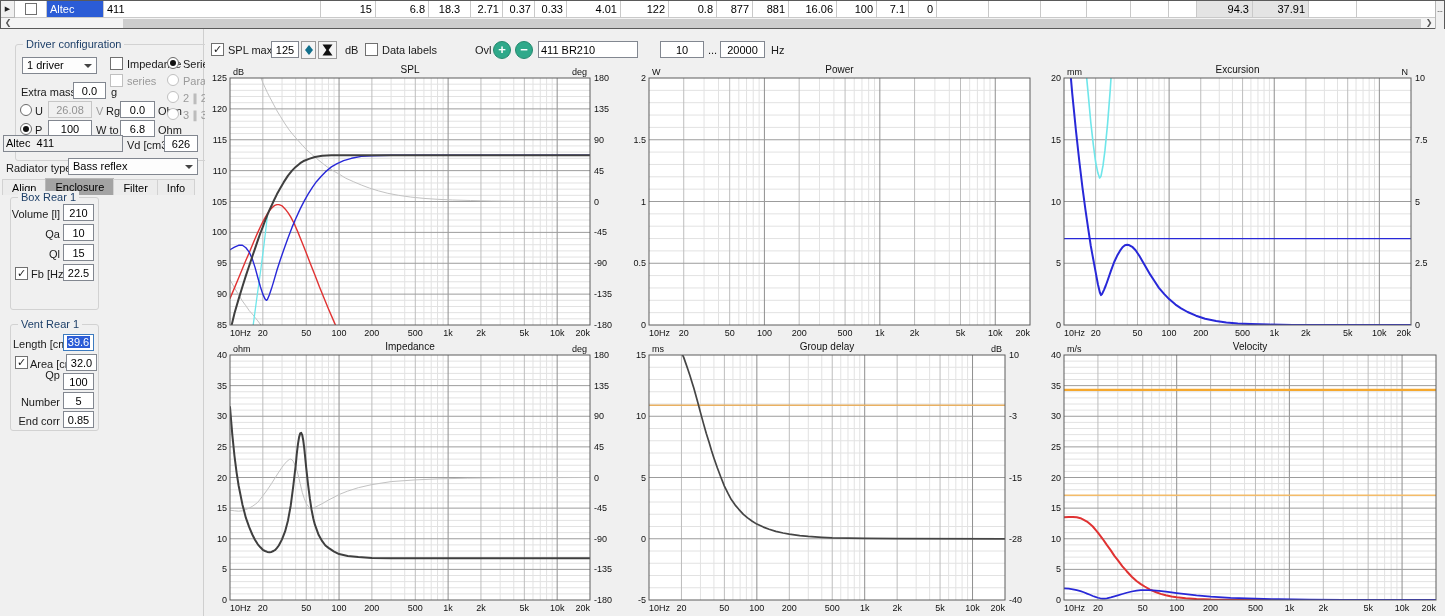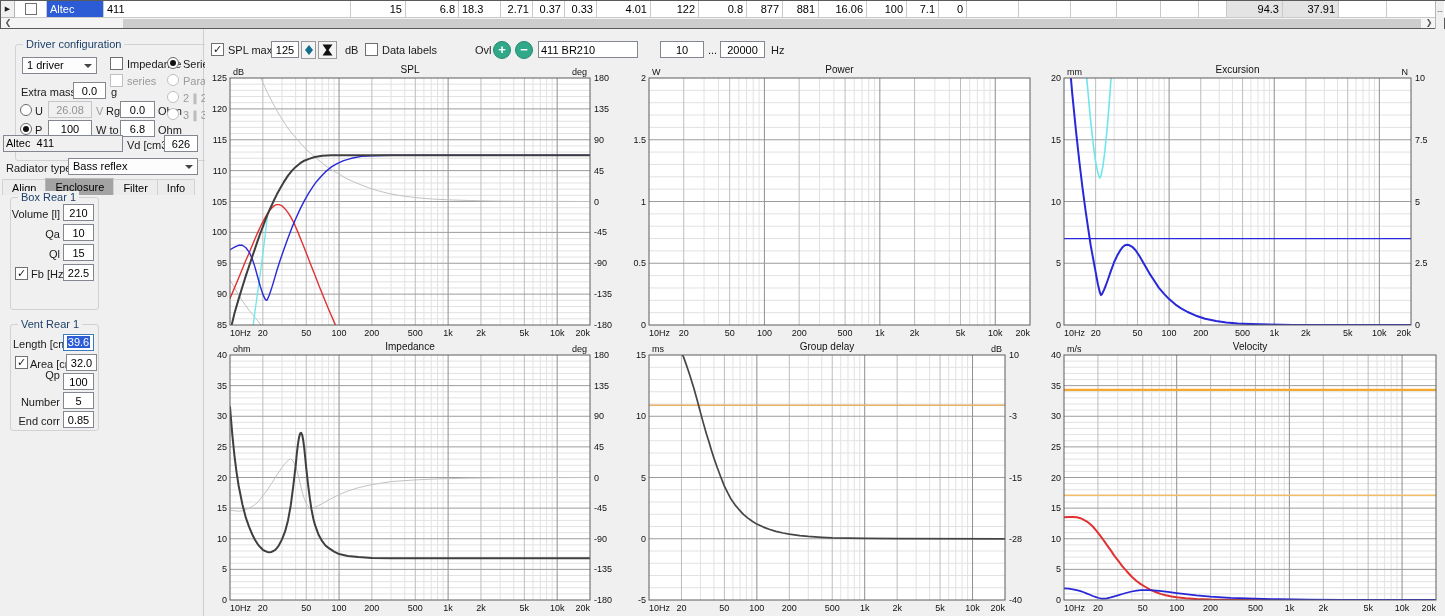--- a/index.html
+++ b/index.html
@@ -83,24 +83,24 @@
   <div class="grid-row">
     <div class="rowhdr">
         <span>▶</span>
       </div>
     <div class="chkcell">
         <span class="cb"></span>
       </div>
 
     <div style="display:flex" id="tcells">
         <div class="tcell sel" style="width: 57px; text-align: left;">Altec</div>
-        <div class="tcell" style="width: 247px; text-align: left;">411</div>
+        <div class="tcell" style="width: 217px; text-align: left;">411</div>
         <div class="tcell" style="width: 55px; text-align: right;">15</div>
         <div class="tcell" style="width: 53px; text-align: right;">6.8</div>
-        <div class="tcell" style="width: 42px; text-align: left;">18.3</div>
+        <div class="tcell" style="width: 42px; text-align: center;">18.3</div>
         <div class="tcell" style="width: 32px; text-align: right;">2.71</div>
         <div class="tcell" style="width: 32px; text-align: right;">0.37</div>
         <div class="tcell" style="width: 32px; text-align: right;">0.33</div>
         <div class="tcell" style="width: 54px; text-align: right;">4.01</div>
         <div class="tcell" style="width: 48px; text-align: right;">122</div>
         <div class="tcell" style="width: 48px; text-align: right;">0.8</div>
         <div class="tcell" style="width: 36px; text-align: right;">877</div>
         <div class="tcell" style="width: 36px; text-align: right;">881</div>
         <div class="tcell" style="width: 48px; text-align: right;">16.06</div>
         <div class="tcell" style="width: 40px; text-align: right;">100</div>

